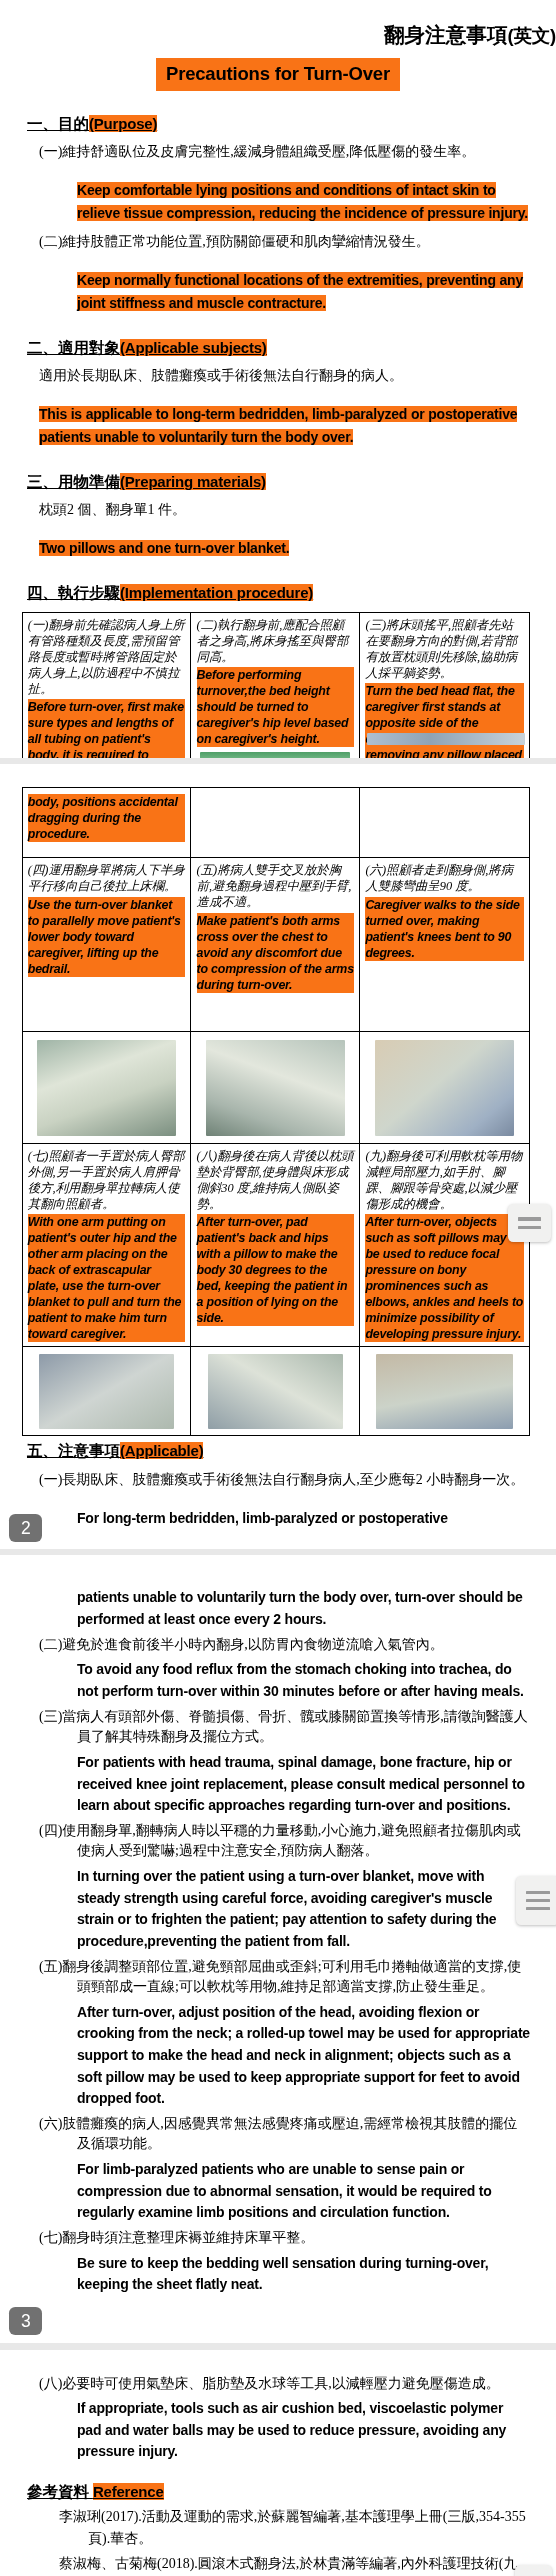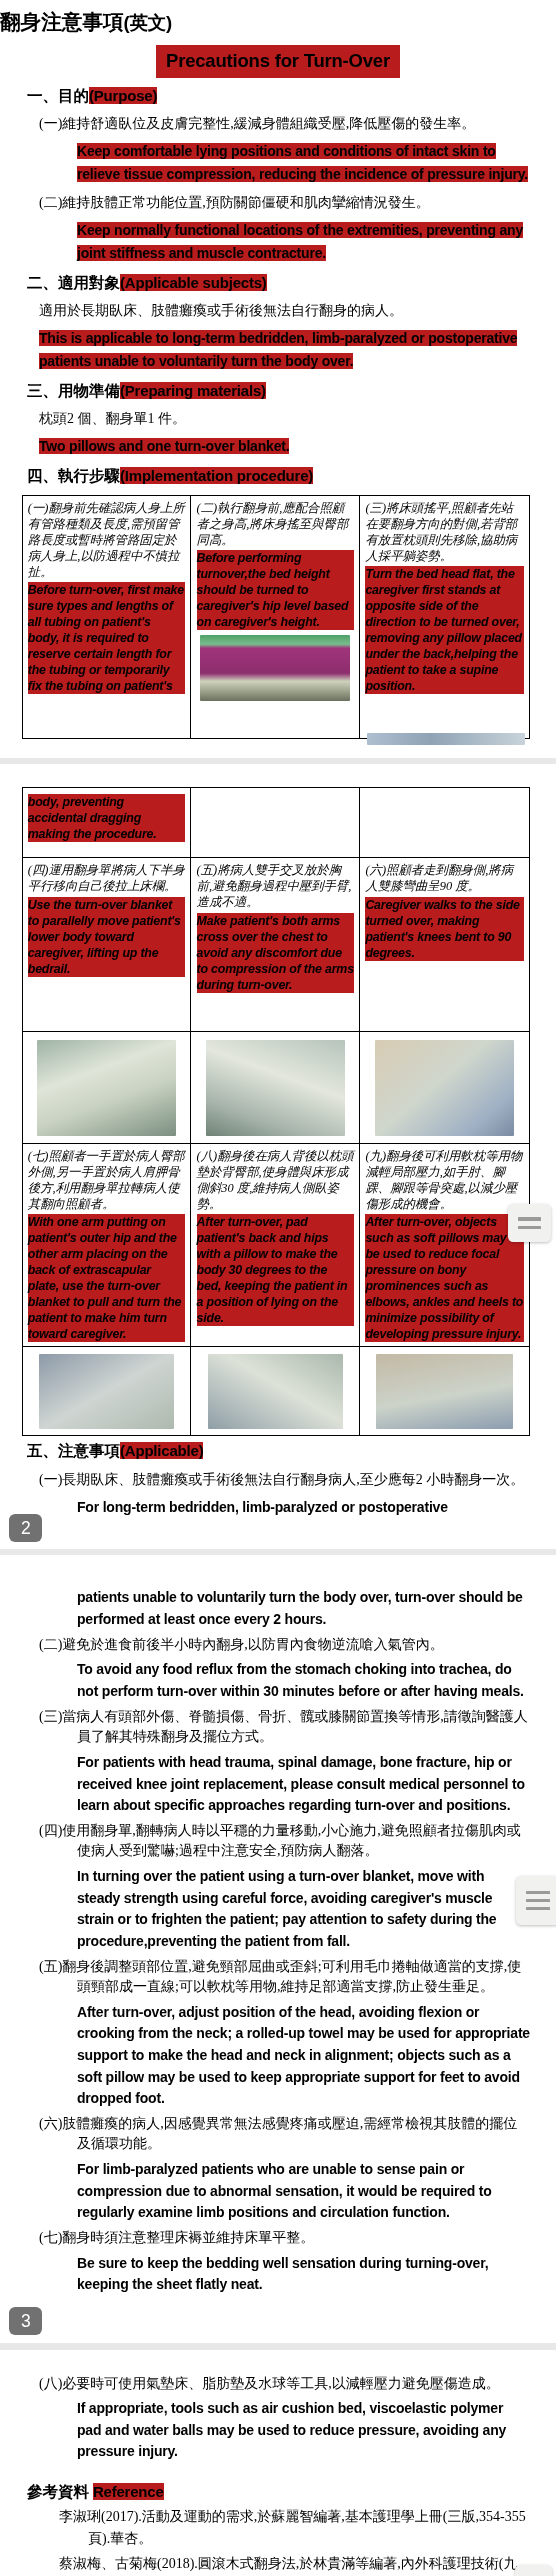--- a/index.html
+++ b/index.html
@@ -6,31 +6,31 @@
   .doc{position:relative;width:556px;overflow:hidden;background:#fff;
        font-family:"Liberation Serif", serif;color:#000;}
   .page{position:relative;background:#fff;overflow:hidden;}
   .p1{height:758px;}
   .p2{height:785px;}
   .p3{height:788px;}
   .p4{height:785px;}
   .p-divider{height:6.2px;background:#e8e8e8;}
 
   .en{font-family:"Liberation Sans", sans-serif;font-weight:bold;letter-spacing:-0.2px;}
-  .hl{background:#b91c1c;}
-
-  .title-zh{text-align:left;font-size:20.6px;font-weight:bold;margin:8px 0 0 0;}
+  .hl{background:#f97316;}
+
+  .title-zh{text-align:right;font-size:20.6px;font-weight:bold;margin:21px 0 0 0;}
   .title-en{text-align:center;margin:9.3px 0 0 0;}
   .title-en .hl{font-size:18.5px;padding:5.2px 10.3px;display:inline-block;}
 
-  .sec{margin:8px 0 0 27px;font-size:15.5px;font-weight:bold;}
+  .sec{margin:23px 0 0 27px;font-size:15.5px;font-weight:bold;text-decoration:underline;}
   .sec .en{font-size:15px;}
   .item-zh{margin:6.2px 26px 0 39px;padding-left:38px;text-indent:-38px;
            font-size:14px;line-height:22px;}
-  .item-en{margin:5px 26px 0 77px;font-size:14px;line-height:22px;}
+  .item-en{margin:16px 26px 0 77px;font-size:14px;line-height:22px;}
   .tight .item-zh,.tight .item-en{line-height:20.6px;margin-top:4.1px;}
 
   .tbl{margin:7.2px 26px 0 21.6px;border:1px solid #000;}
   .trow{display:grid;grid-template-columns:1fr 1fr 1fr;border-bottom:1px solid #000;}
   .trow:last-child{border-bottom:none;}
   .cell{border-right:1px solid #000;padding:4.1px 5.2px;font-size:12.4px;line-height:16px;font-style:italic;}
   .cell:last-child{border-right:none;}
   .cell .en{display:block;margin-top:2.1px;font-size:12.4px;line-height:16px;}
   .t1 .cell{min-height:234px;}
   .rA .cell{min-height:61px;}
@@ -115,21 +115,21 @@
     </div>
     <div class="photo ph-sliver"></div>
   </div>
 
   <div class="p-divider"></div>
 
   <div class="page p2">
     <div class="tbl" style="margin-top:23px;">
       <div class="trow rA">
         <div class="cell">
-            <span class="en hl">body, preventing accidental dragging making the procedure.</span>
+            <span class="en hl">body, positions accidental dragging during the procedure.</span>
           </div>
         <div class="cell"></div>
         <div class="cell"></div>
       </div>
       <div class="trow rB">
         <div class="cell">
           <span>(四)運用翻身單將病人下半身平行移向自己後拉上床欄。</span>
           <span class="en hl">Use the turn-over blanket to parallelly move patient's lower body toward caregiver, lifting up the bedrail.</span>
         </div>
         <div class="cell">

